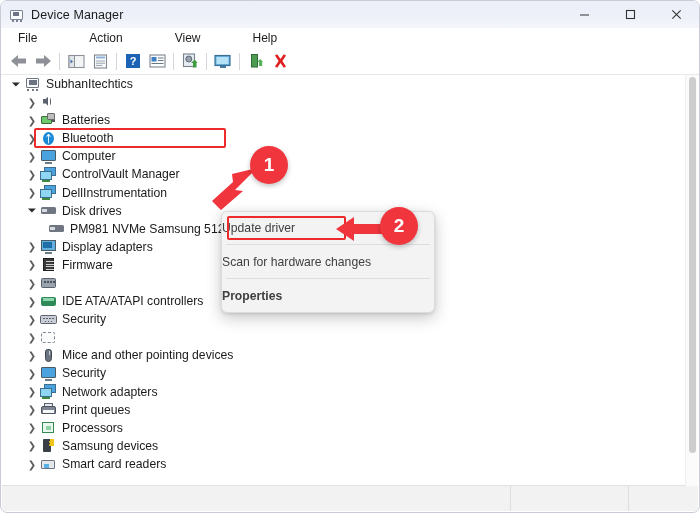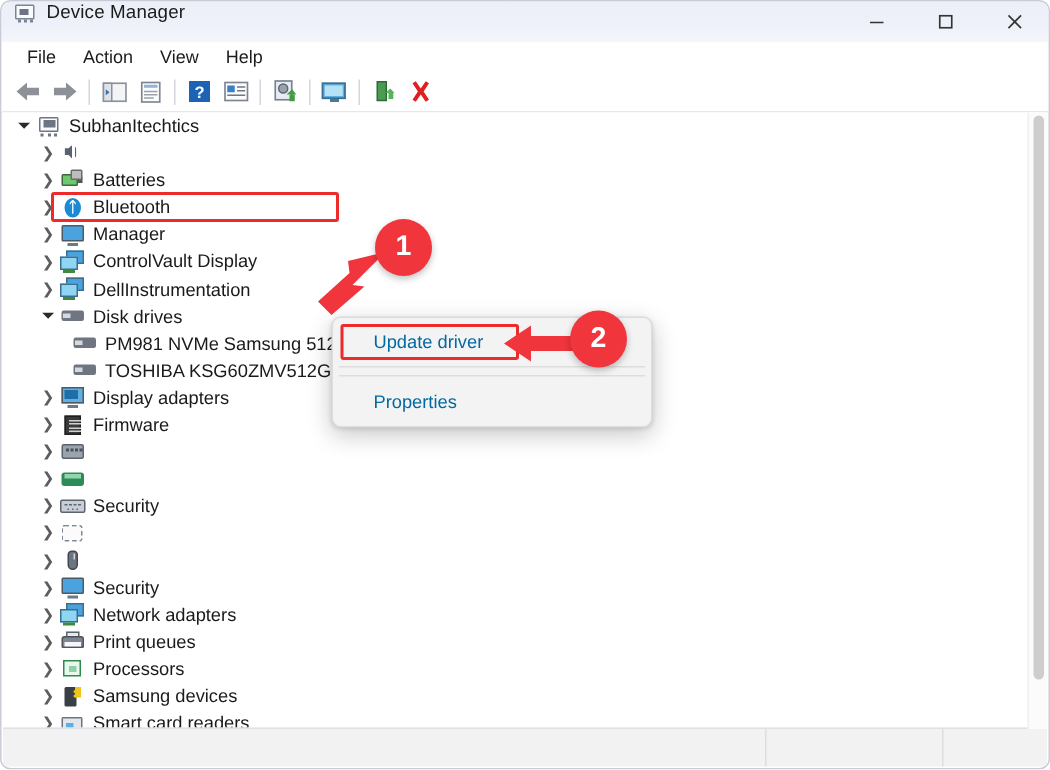--- a/index.html
+++ b/index.html
@@ -16,21 +16,21 @@
     border: 1px solid #c9ccd4;
     border-radius: 7px;
     overflow: hidden;
   }
 
   
   .titlebar {
     position: absolute; top: 0; left: 0;
     width: 698px; height: 27px;
     background: linear-gradient(#eceff8, #eef1f9 60%, #f4f6fb);
-    display: flex; align-items: flex-start;
+    display: flex; align-items: center;
   }
   .title-icon {
     margin-left: 9px; margin-right: 7px;
     width: 14px; height: 14px; position: relative;
   }
   .title-icon .box {
     position: absolute; left: 0; top: 2px;
     width: 13px; height: 10px;
     border: 1.6px solid #7c8494;
     border-radius: 1px;
@@ -54,20 +54,21 @@
   }
   .winbtn svg { display: block; }
 
   
   .menubar {
     position: absolute; top: 27px; left: 0;
     width: 698px; height: 20px;
     background: #ffffff;
     display: flex; align-items: center;
     padding-left: 8px;
+    gap: 34px;
   }
   .menuitem {
     font-size: 12px; color: #1c1c1c;
     padding: 2px 9px;
   }
 
   
   .toolbar {
     position: absolute; top: 47px; left: 0;
     width: 698px; height: 27px;
@@ -206,24 +207,23 @@
     background: #f3f3f3;
     border: 1px solid #dcdcdc;
     border-radius: 6px;
     box-shadow: 0 5px 16px rgba(0,0,0,0.22), 0 1px 3px rgba(0,0,0,0.12);
     padding: 4px 0 5px 0;
     z-index: 10;
   }
   .ctxitem {
     height: 23px;
     display: flex; align-items: center;
-    padding-left: 27px;
-    font-size: 12.2px; color: #0369a1;
-  }
-  .ctxitem.bold { font-weight: normal; }
+    font-size: 12.2px; color: #404040;
+  }
+  .ctxitem.bold { font-weight: bold; }
   .ctxsep { height: 1px; background: #dddddd; margin: 5px 4px 5px 4px; }
 
   .hl-update {
     position: absolute;
     left: 226px; top: 215px;
     width: 119px; height: 24px;
     border: 2.5px solid #ee2b2b;
     border-radius: 2px;
     z-index: 12; pointer-events: none;
   }
@@ -430,31 +430,31 @@
       </span>
       <span class="lbl">Bluetooth</span>
     </div>
 
     <div class="row d1">
       <span class="chev">❯</span>
       <span class="ico">
         <span class="mon"></span>
           <span class="mon-stand"></span>
       </span>
-      <span class="lbl">Manager</span>
+      <span class="lbl">Computer</span>
     </div>
 
     <div class="row d1">
       <span class="chev">❯</span>
       <span class="ico">
         <span class="mon2"></span>
           <span class="mon2b"></span>
           <span class="mon2s"></span>
       </span>
-      <span class="lbl">ControlVault Display</span>
+      <span class="lbl">ControlVault Manager</span>
     </div>
 
     <div class="row d1">
       <span class="chev">❯</span>
       <span class="ico">
         <span class="mon2"></span>
           <span class="mon2b"></span>
           <span class="mon2s"></span>
       </span>
       <span class="lbl">DellInstrumentation</span>
@@ -470,27 +470,20 @@
     </div>
 
     <div class="row d2">
       <span class="ico">
         <span class="hdd"></span>
           <span class="hdd-b"></span>
       </span>
       <span class="lbl">PM981 NVMe Samsung 512GB</span>
     </div>
 
-    <div class="row d2">
-      <span class="ico">
-        <span class="hdd"></span>
-          <span class="hdd-b"></span>
-      </span>
-      <span class="lbl">TOSHIBA KSG60ZMV512G</span>
-    </div>
 
     <div class="row d1">
       <span class="chev">❯</span>
       <span class="ico">
         <span style="position:absolute;left:1px;top:1px;width:15px;height:11px;background:#63b0e0;border:1.3px solid #4b5b66;"></span>
         <span style="position:absolute;left:3px;top:3px;width:9px;height:6px;background:#1e6fa8;"></span>
         <span class="mon-stand"></span>
       </span>
       <span class="lbl">Display adapters</span>
     </div>
@@ -520,20 +513,21 @@
       </span>
     </div>
 
     <div class="row d1">
       <span class="chev">❯</span>
       <span class="ico">
         <span class="ide">
             <b></b>
           </span>
       </span>
+      <span class="lbl">IDE ATA/ATAPI controllers</span>
     </div>
 
     <div class="row d1">
       <span class="chev">❯</span>
       <span class="ico">
         <span class="kbd">
           <i style="left:2px;"></i>
             <i style="left:5px;"></i>
             <i style="left:8px;"></i>
             <i style="left:11px;"></i>
@@ -552,20 +546,21 @@
       </span>
     </div>
 
     <div class="row d1">
       <span class="chev">❯</span>
       <span class="ico">
         <span class="mouse">
             <i></i>
           </span>
       </span>
+      <span class="lbl">Mice and other pointing devices</span>
     </div>
 
     <div class="row d1">
       <span class="chev">❯</span>
       <span class="ico">
         <span class="mon"></span>
           <span class="mon-stand"></span>
       </span>
       <span class="lbl">Security</span>
     </div>
@@ -621,20 +616,21 @@
       <span class="lbl">Smart card readers</span>
     </div>
 
   </div>
 
   <div class="hl-disk"></div>
 
   <div class="ctxmenu">
     <div class="ctxitem">Update driver</div>
     <div class="ctxsep"></div>
+    <div class="ctxitem">Scan for hardware changes</div>
     <div class="ctxsep"></div>
     <div class="ctxitem bold">Properties</div>
   </div>
   <div class="hl-update"></div>
 
   <svg class="arrow1" width="52" height="52" viewBox="0 0 52 52">
     <path d="M48 4 L26 26 L34 27 L12 46 L3 37 L24 18 L23 10 Z" fill="#f1353d"></path>
   </svg>
   <div class="badge" id="badge1">1</div>
 

